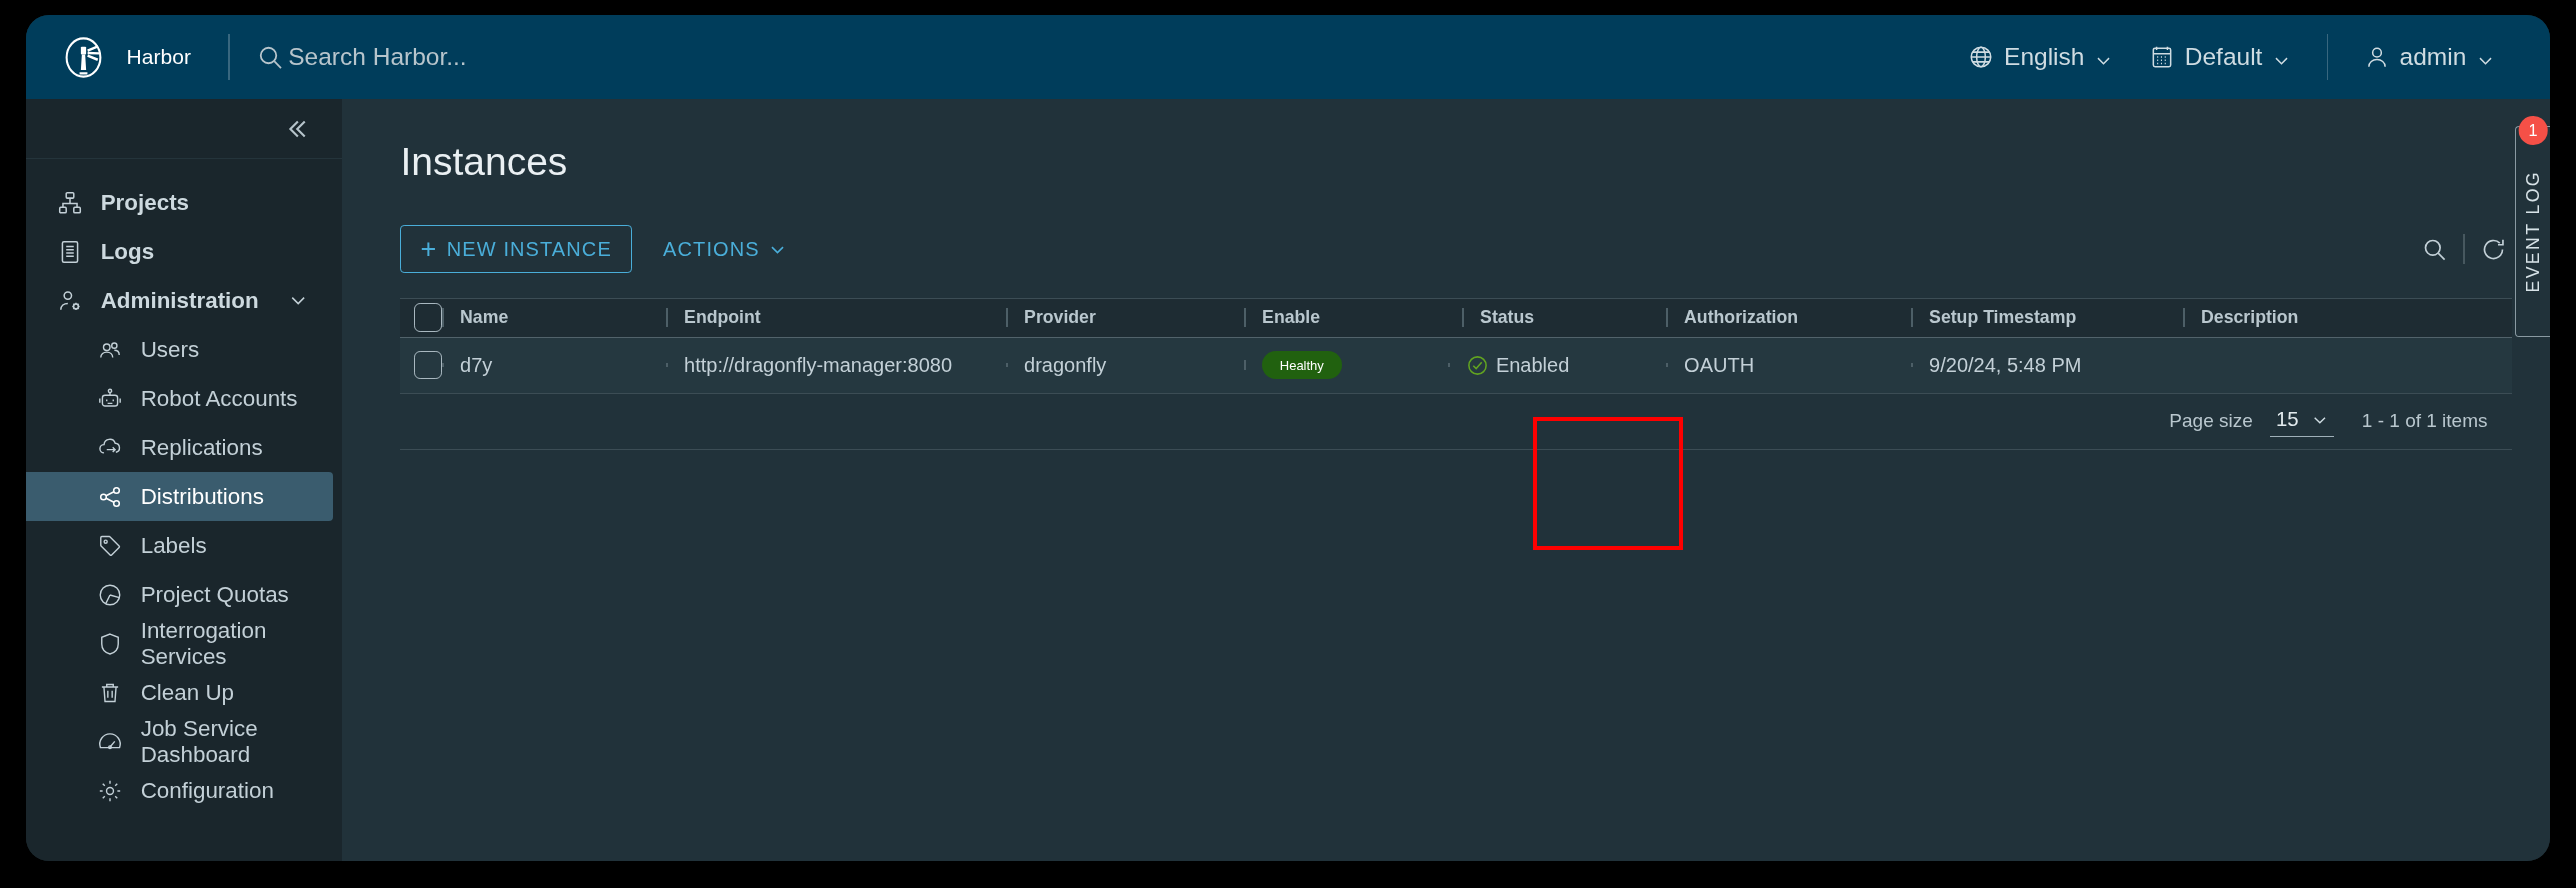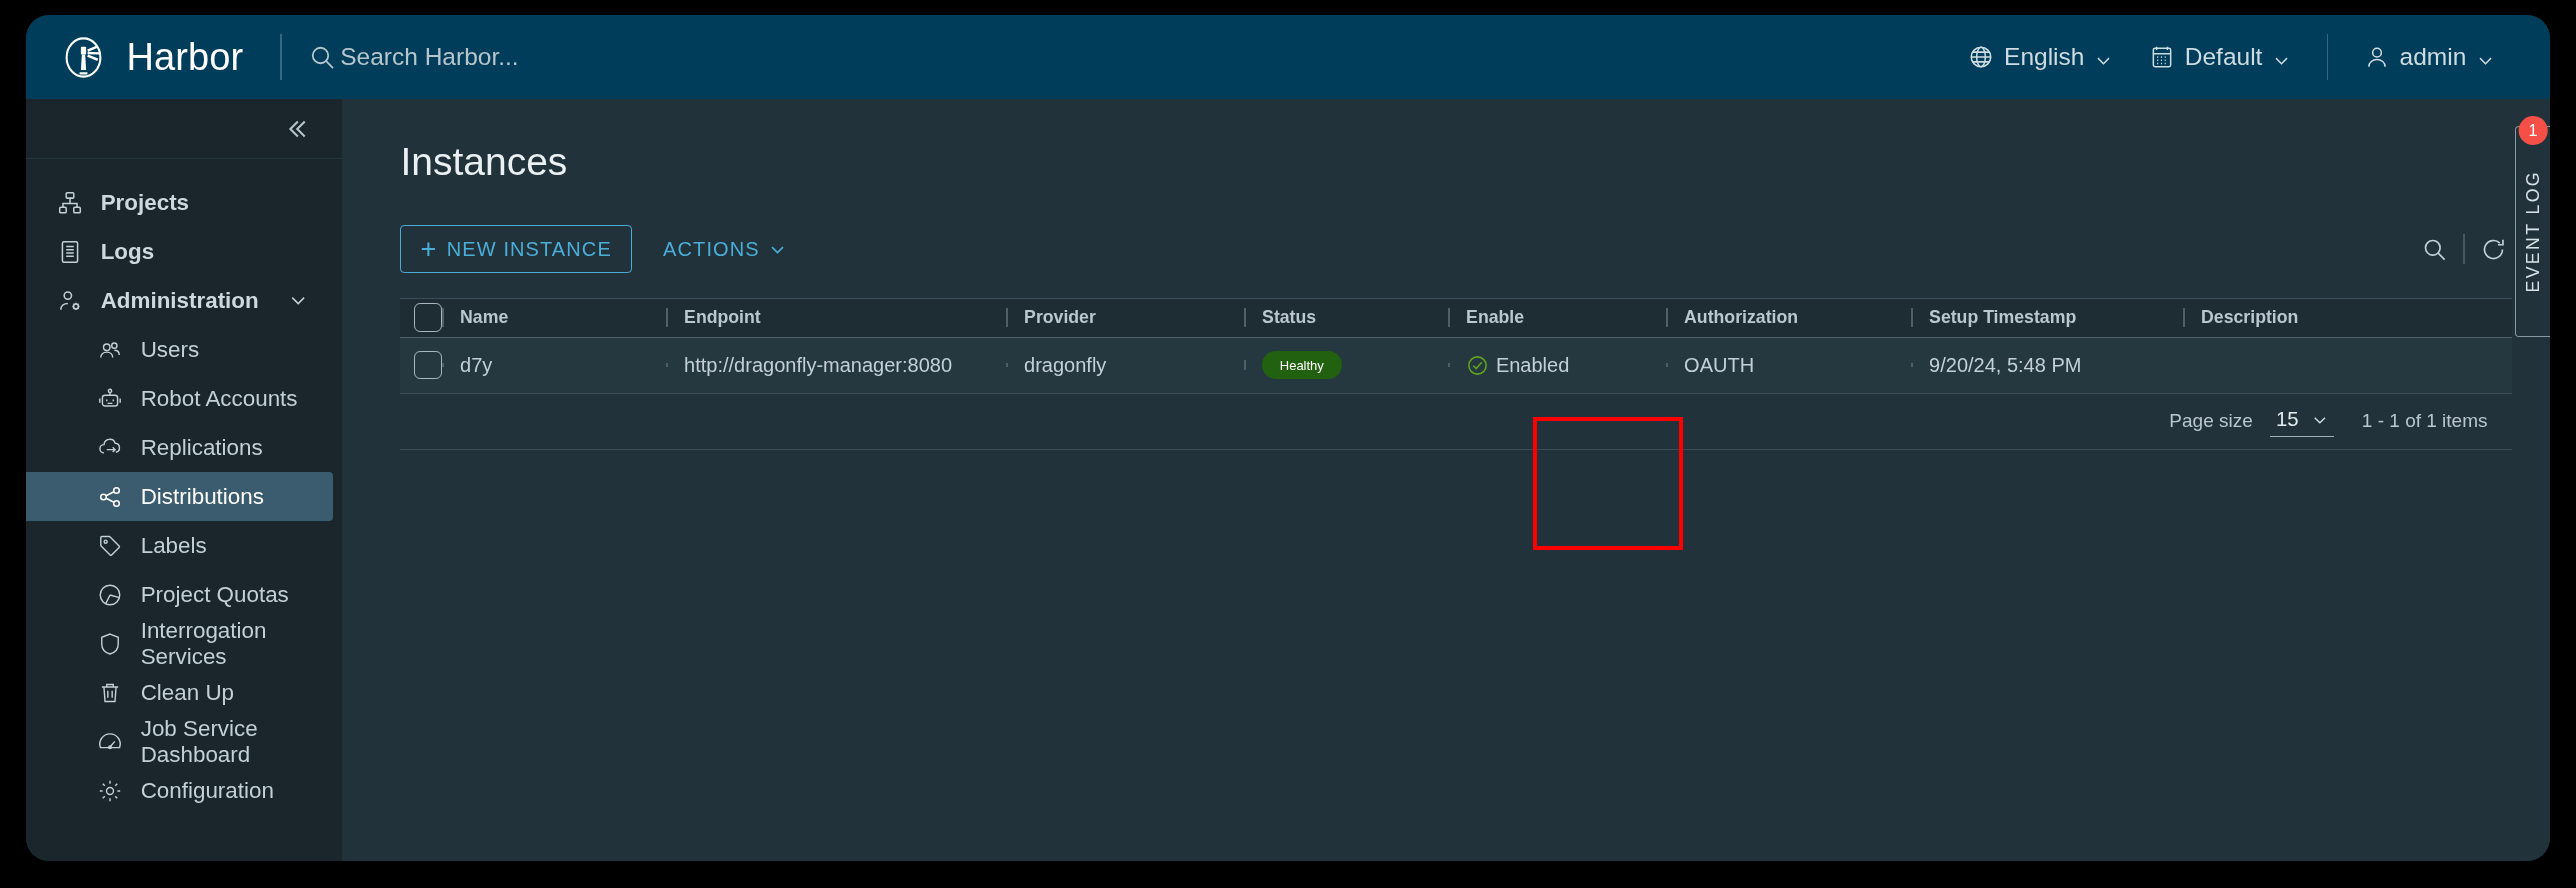--- a/index.html
+++ b/index.html
@@ -22,21 +22,21 @@
   
   .header {
     height: 84px;
     background: #003d5b;
     display: flex; align-items: center;
     flex: 0 0 auto;
     position: relative;
   }
   .brand { display: flex; align-items: center; padding-left: 35px; gap: 20.4px; }
   .logo { width: 45px; height: 45px; }
-  .brand-title { font-size: 38px; color: #fff; font-weight: 400; letter-spacing: 0.1px; }
+  .brand-title { font-size: 21px; color: #fff; font-weight: 400; letter-spacing: 0.1px; }
   .hdr-divider { width: 1.4px; height: 46px; background: rgba(255,255,255,.22); margin-left: 37px; }
   .search-box {
     display: flex; align-items: center; gap: 4.1px;
     margin-left: 26px; cursor: text;
   }
   .search-box .ic { width: 28.6px; height: 28.6px; }
   .search-ph { font-size: 24.5px; color: #b7c5cc; }
   .hdr-spacer { flex: 1 1 auto; }
   .hdr-right { display: flex; align-items: center; padding-right: 37px; }
   .hdr-item {
@@ -482,22 +482,22 @@
 
       <div class="table">
 
         <div class="thead">
           <div class="th c-check">
             <span class="cbx"></span>
           </div>
           <div class="th c-name div">Name</div>
           <div class="th c-endpoint div">Endpoint</div>
           <div class="th c-provider div">Provider</div>
+          <div class="th c-enable div">Enable</div>
           <div class="th c-status div">Status</div>
-          <div class="th c-enable div">Enable</div>
           <div class="th c-auth div">Authorization</div>
           <div class="th c-time div">Setup Timestamp</div>
           <div class="th c-desc div">Description</div>
         </div>
 
         <div class="trow">
           <div class="td c-check">
             <span class="cbx"></span>
           </div>
           <div class="td c-name div">d7y</div>

